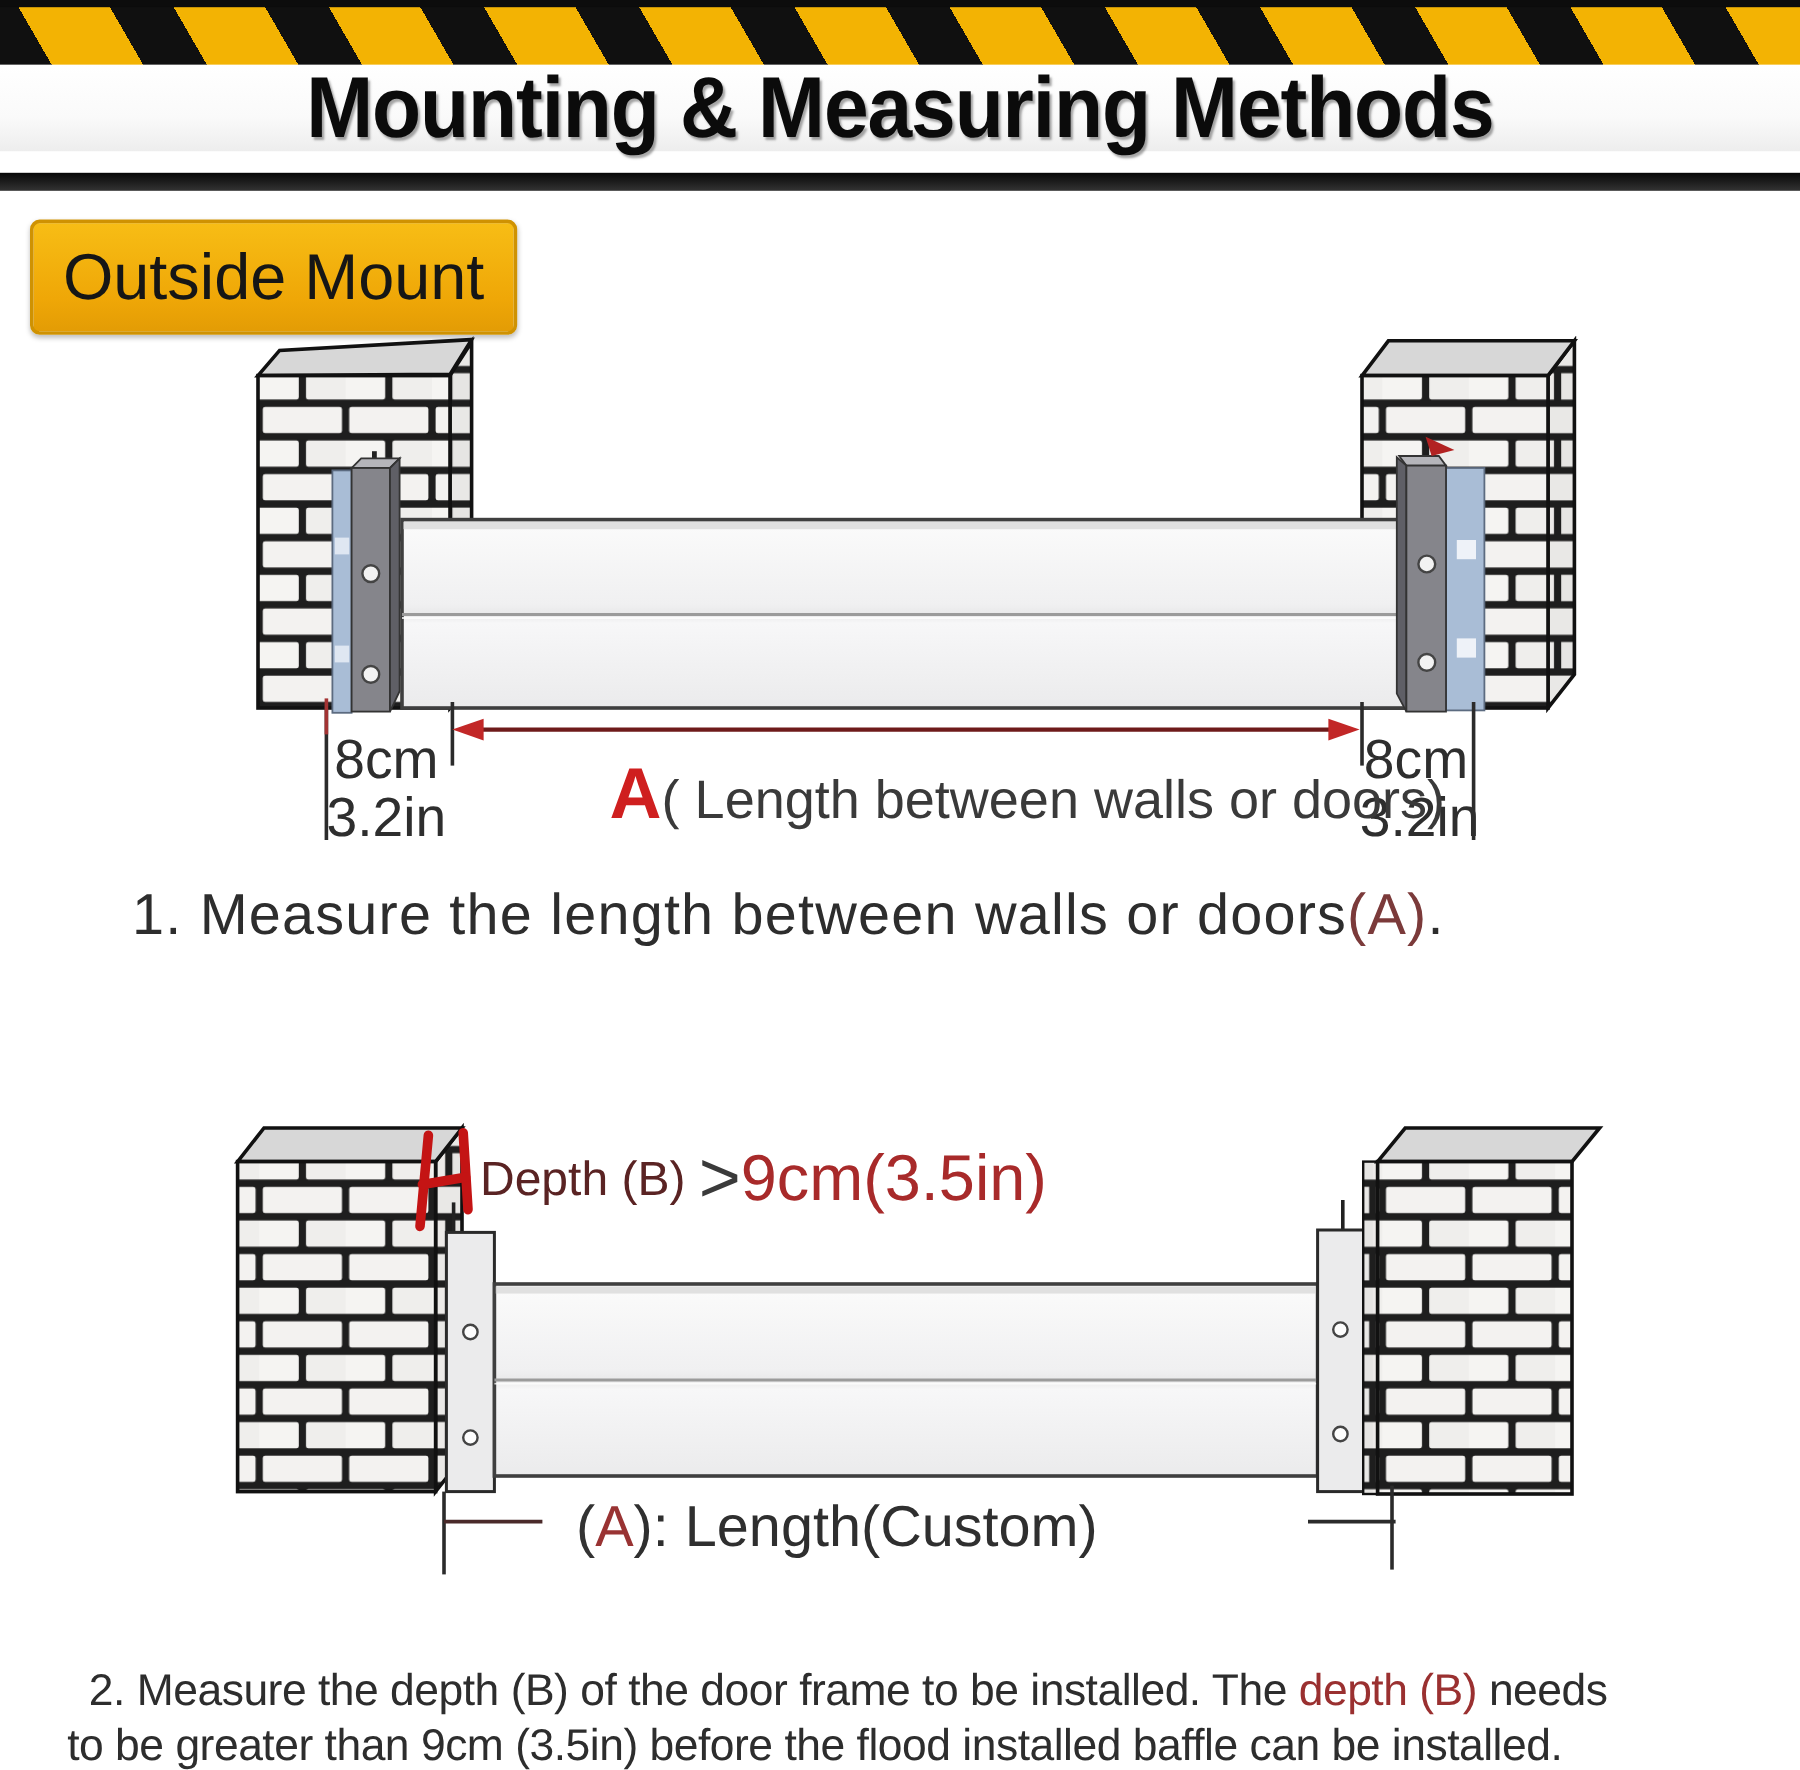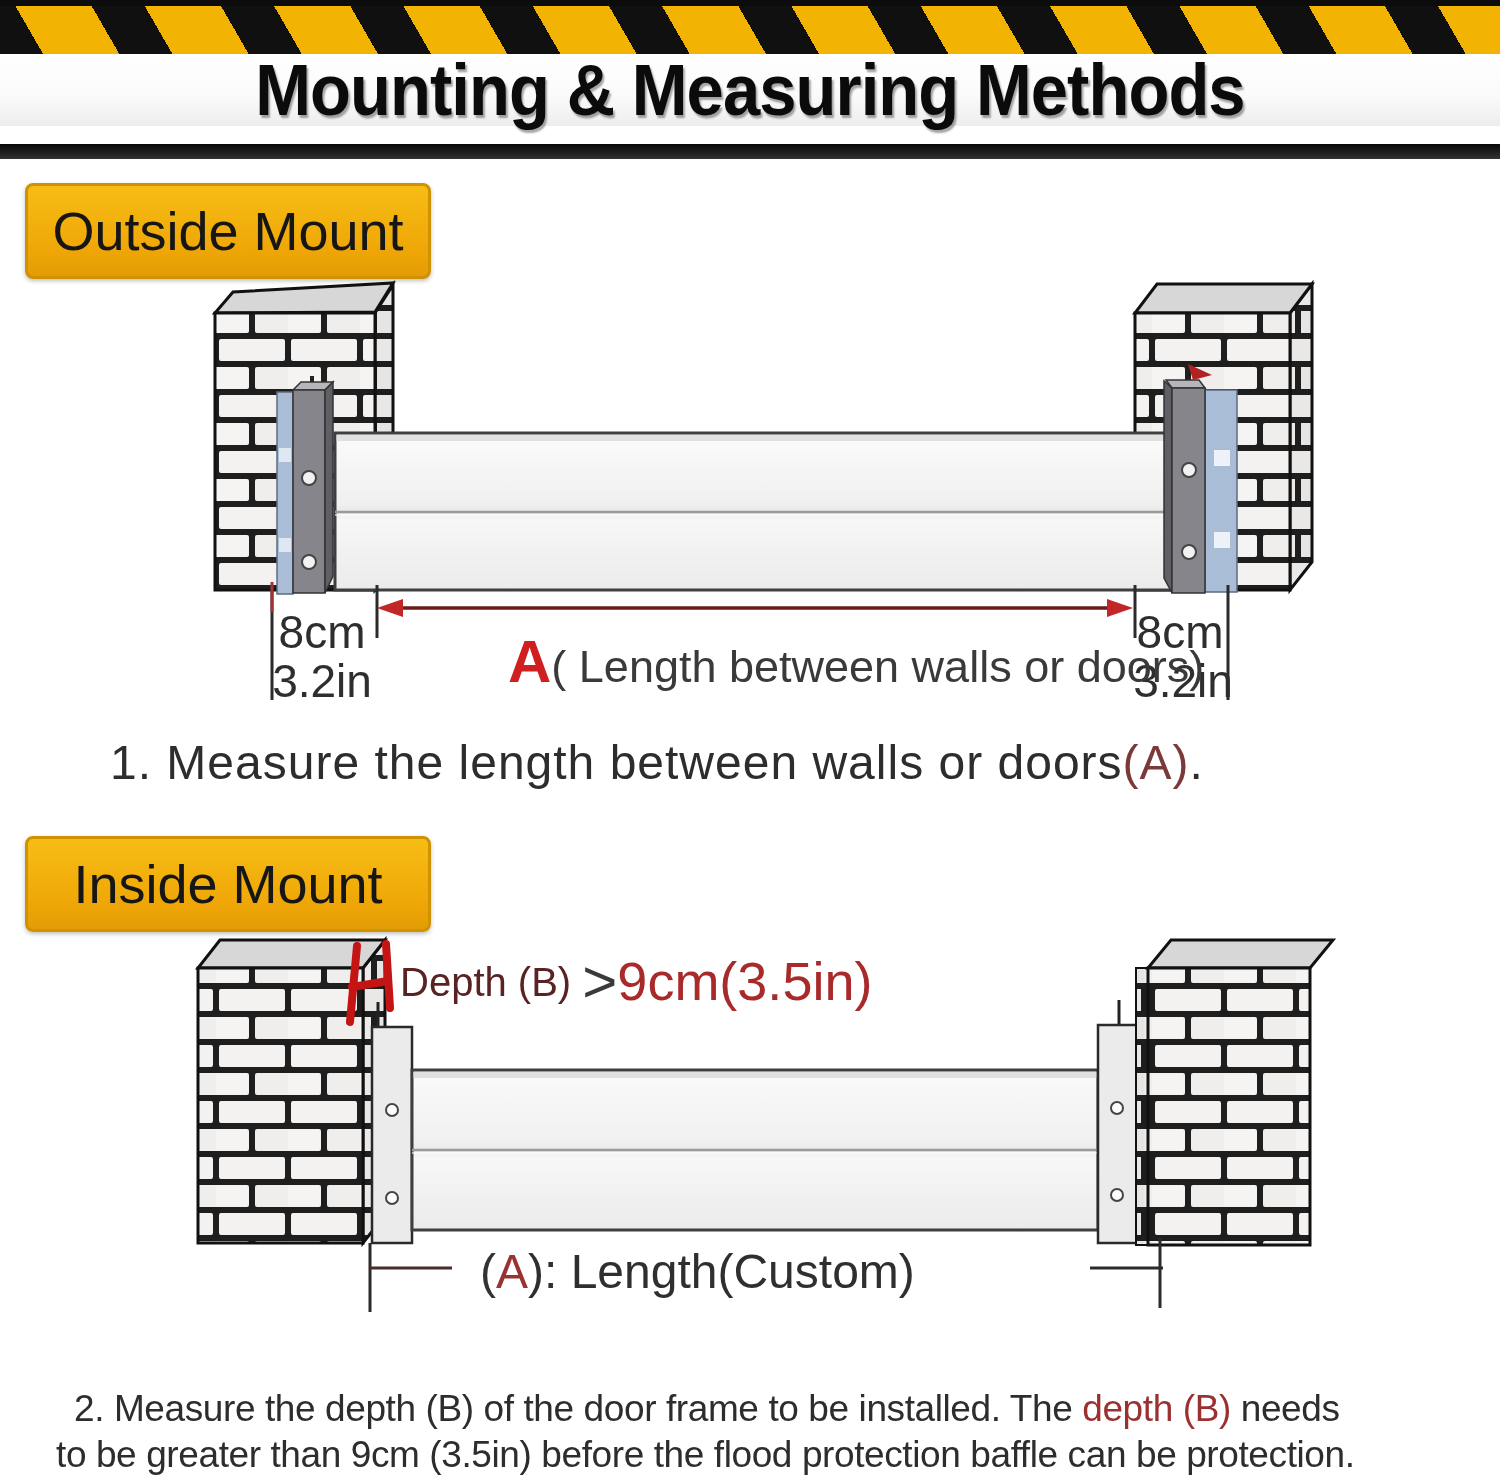--- a/index.html
+++ b/index.html
@@ -44,23 +44,20 @@
   <div class="top-black"></div>
   <div class="hazard"></div>
   <div class="title-band">
     <h1>Mounting &amp; Measuring Methods</h1>
   </div>
   <div class="underbar"></div>
 
   <div class="pill pill-outside">
     <span>Outside Mount</span>
   </div>
-  <div class="pill pill-inside">
-    <span>Inside Mount</span>
-  </div>
 
   <svg style="top:280px;" width="1500" height="430" viewBox="0 0 1500 430">
     <defs>
       <pattern id="pb" width="72" height="56" patternUnits="userSpaceOnUse">
         <rect width="72" height="56" fill="#1e1e1e"></rect>
         <rect x="3" y="3" width="66" height="22" rx="2" fill="#f3f2f0"></rect>
         <rect x="-33" y="31" width="66" height="22" rx="2" fill="#f5f4f2"></rect>
         <rect x="39" y="31" width="66" height="22" rx="2" fill="#efeeec"></rect>
       </pattern>
       <pattern id="ps" width="44" height="56" patternUnits="userSpaceOnUse">
@@ -198,16 +195,16 @@
       <line x1="1090" y1="338" x2="1163" y2="338" stroke="#2b2b2b" stroke-width="3"></line>
       <line x1="1160" y1="308" x2="1160" y2="378" stroke="#2b2b2b" stroke-width="3"></line>
       <text x="480" y="358">
         <tspan font-size="48" fill="#333333">(</tspan><tspan font-size="48" fill="#993333">A</tspan><tspan font-size="48" fill="#2f2f2f">): Length(Custom)</tspan>
       </text>
     </g>
   </svg>
 
   <div class="steps-inside-2">
     <span class="indent1"></span><span>2. Measure the depth (B) of the door frame to be installed. The </span><span class="em-red">depth (B)</span><span> needs</span><br>
-    <span>to be greater than 9cm (3.5in) before the flood protection baffle can be protection.</span>
+    <span>to be greater than 9cm (3.5in) before the flood installed baffle can be installed.</span>
   </div>
 
 </div>
 
 </body></html>

